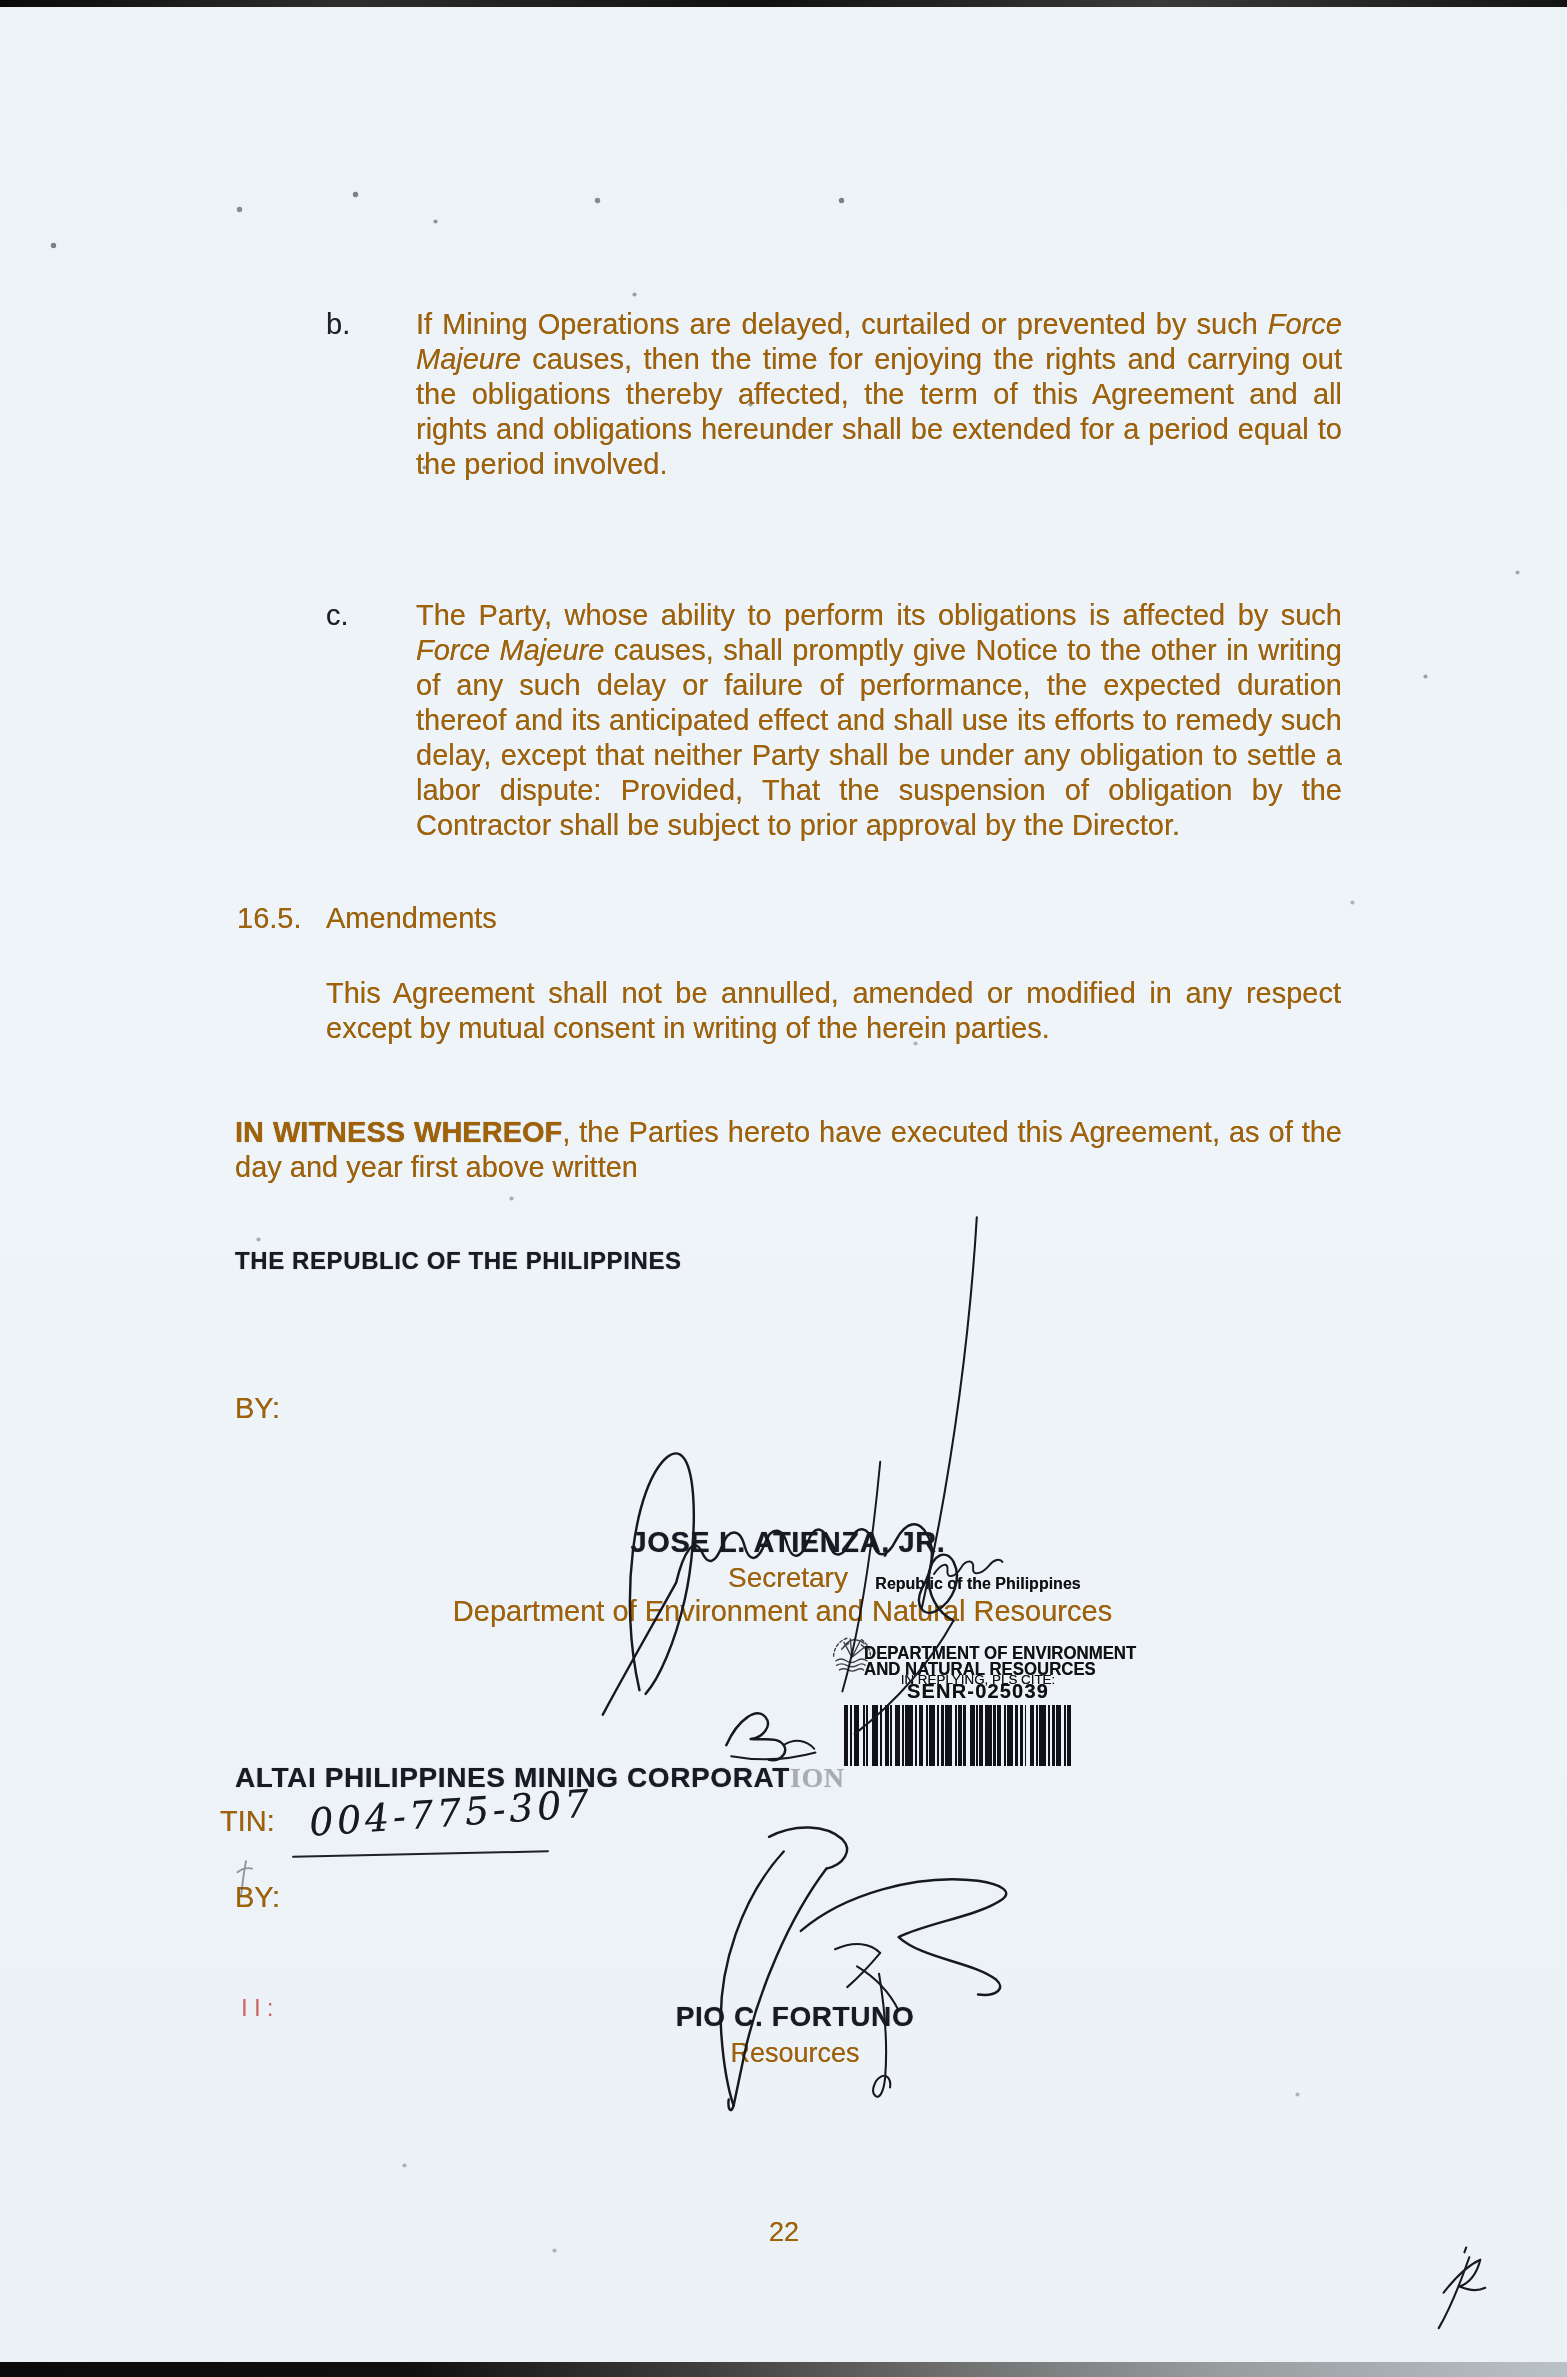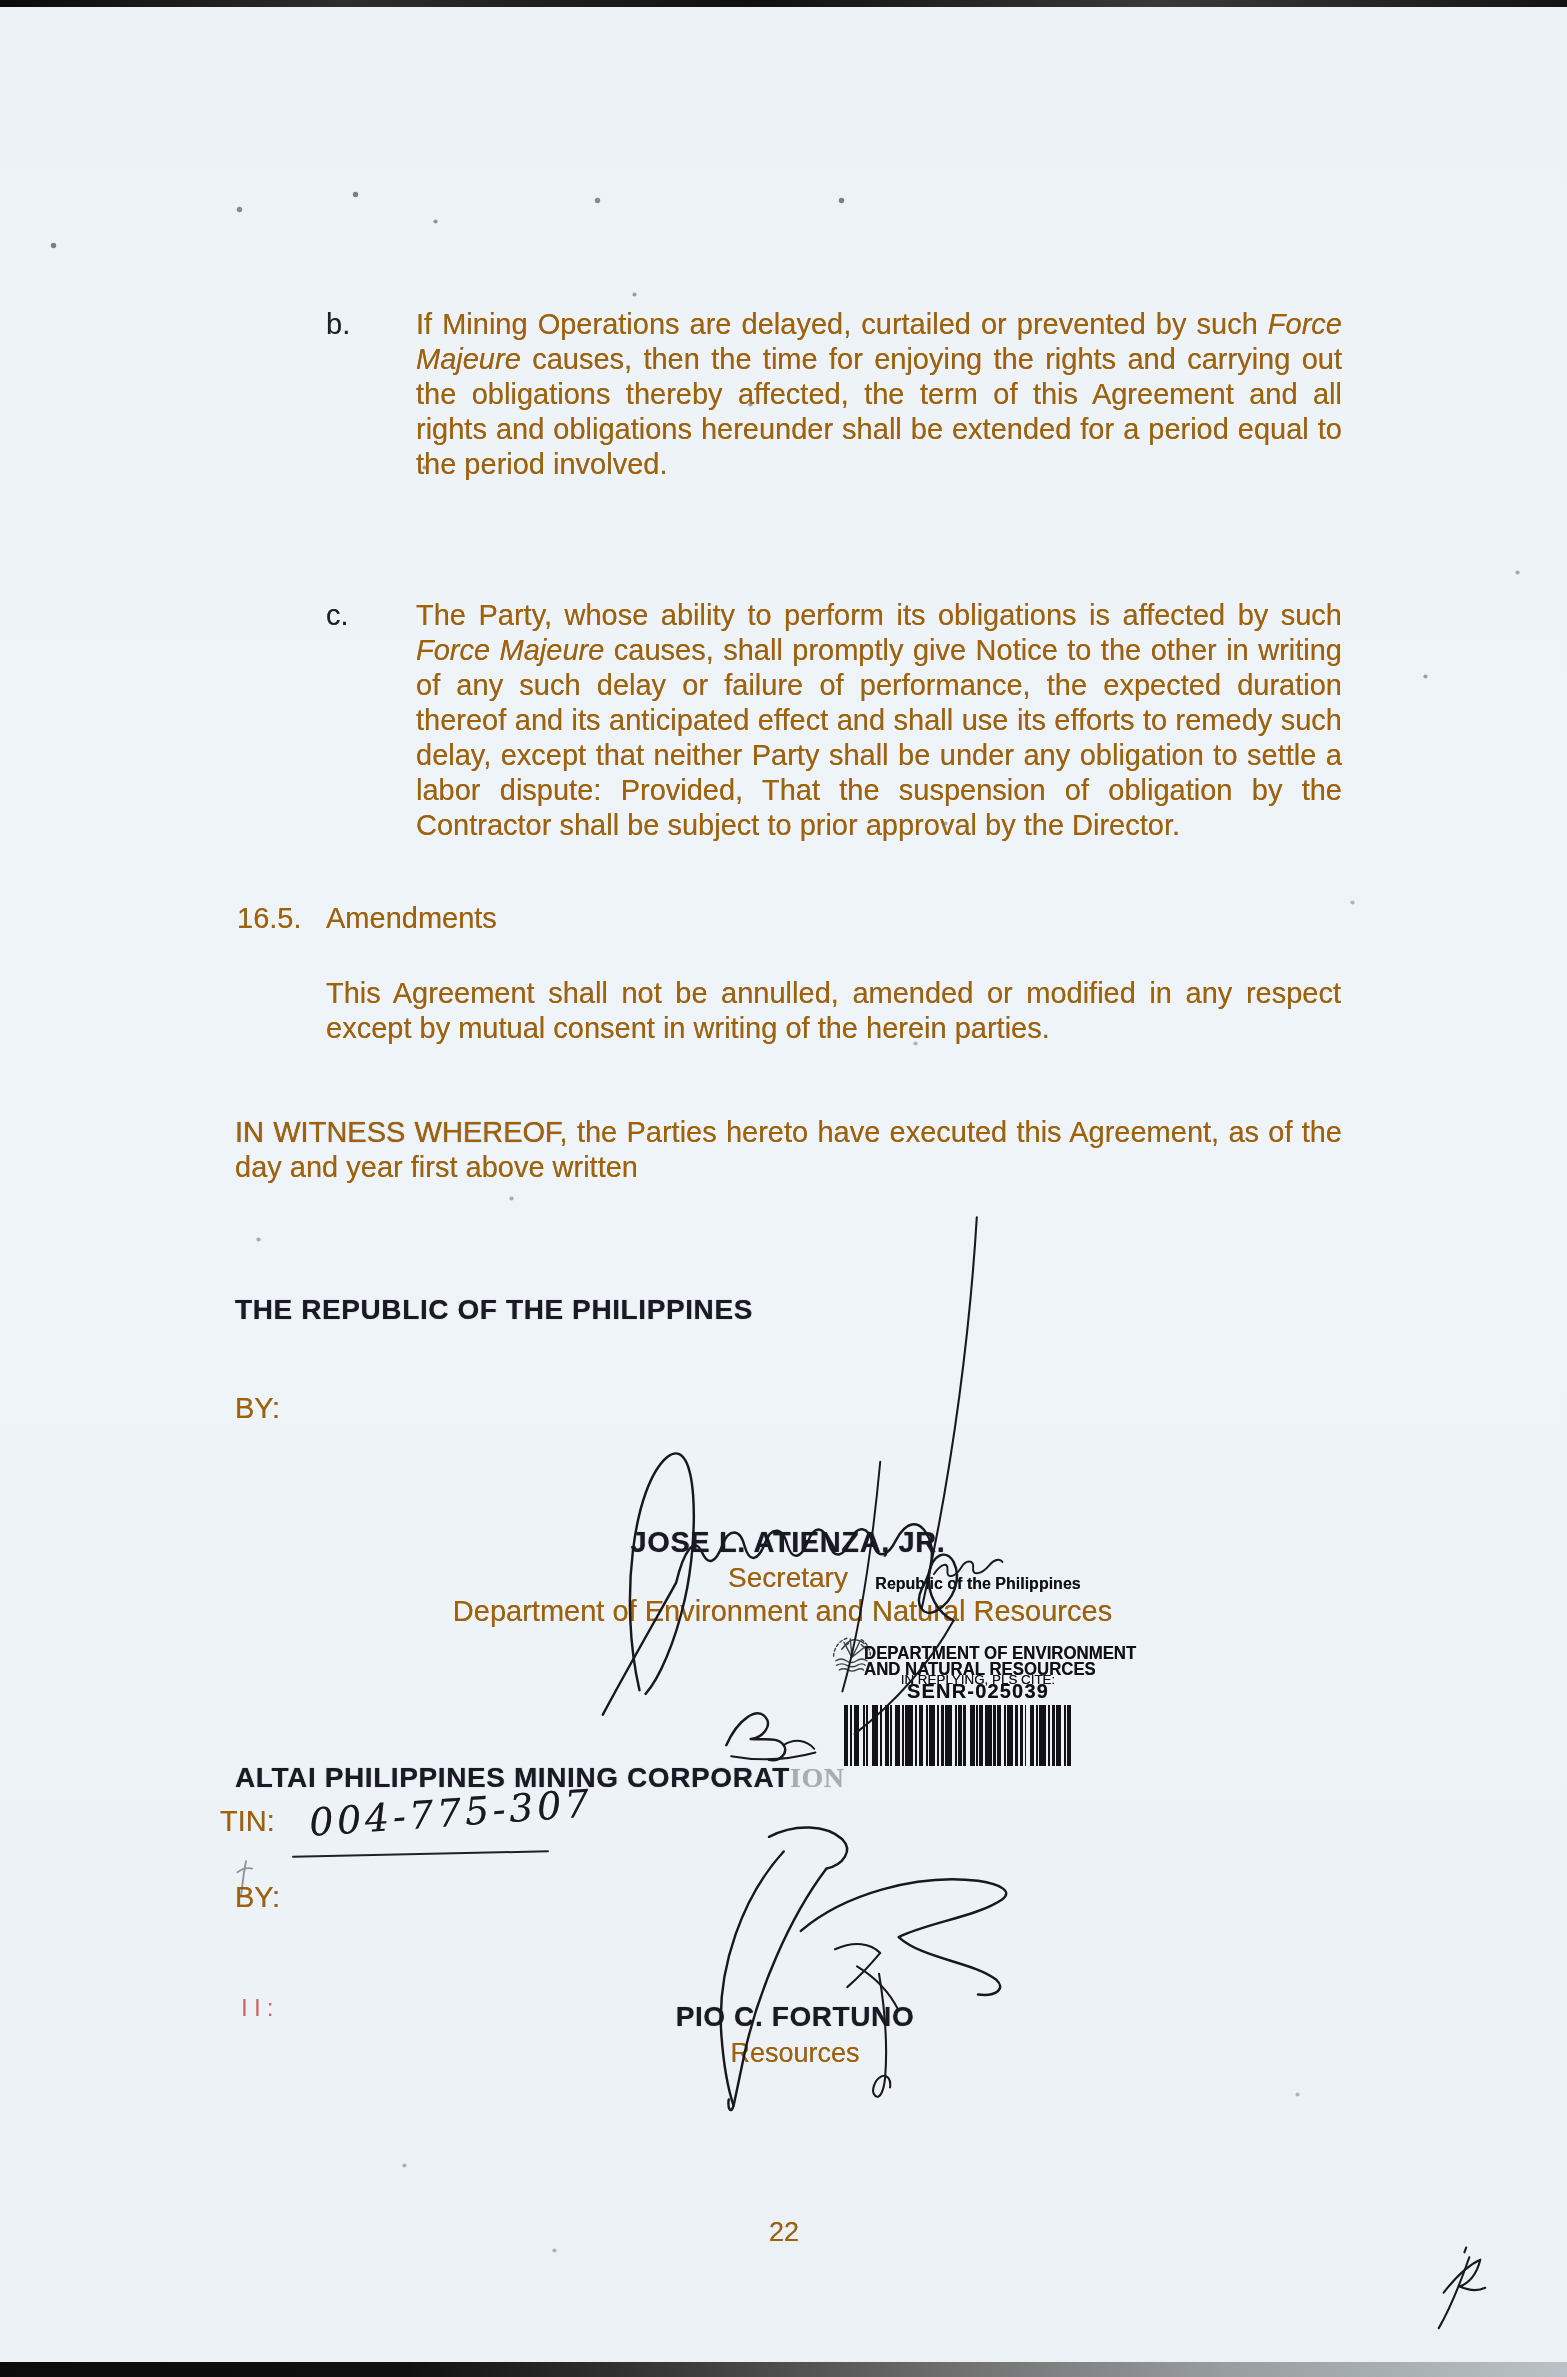--- a/index.html
+++ b/index.html
@@ -57,24 +57,24 @@
   <div class="abs clabel" style="left:326px;top:598px">c.</div>
   <div class="abs bodytext just" style="left:416px;top:598px;width:926px">
     <span>The Party, whose ability to perform its obligations is affected by such </span><em>Force Majeure</em><span> causes, shall promptly give Notice to the other in writing of any such delay or failure of performance, the expected duration thereof and its anticipated effect and shall use its efforts to remedy such delay, except that neither Party shall be under any obligation to settle a labor dispute: Provided, That the suspension of obligation by the Contractor shall be subject to prior approval by the Director.</span>
   </div>
 
   <div class="abs bodytext" style="left:237px;top:901px">16.5.</div>
   <div class="abs bodytext" style="left:326px;top:901px">Amendments</div>
   <div class="abs bodytext just" style="left:326px;top:976px;width:1015px">This Agreement shall not be annulled, amended or modified in any respect except by mutual consent in writing of the herein parties.</div>
 
   <div class="abs bodytext just" style="left:235px;top:1115px;width:1107px">
-    <span style="font-weight:400;text-shadow:0 0 0.9px rgba(20,20,40,.7)">IN WITNESS WHEREOF</span><span>, the Parties hereto have executed this Agreement, as of the day and year first above written</span>
-  </div>
-
-  <div class="abs bodytext hdr" style="left:235px;top:1292px;font-size:28px">THE REPUBLIC OF THE PHILIPPINES</div>
+    <span style="font-weight:700;text-shadow:0 0 0.9px rgba(20,20,40,.7)">IN WITNESS WHEREOF</span><span>, the Parties hereto have executed this Agreement, as of the day and year first above written</span>
+  </div>
+
+  <div class="abs bodytext hdr" style="left:235px;top:1243px;font-size:24px">THE REPUBLIC OF THE PHILIPPINES</div>
   <div class="abs bodytext" style="left:235px;top:1391px">BY:</div>
   <div class="abs bodytext hdr ctr" style="left:617px;top:1525px;width:342px;font-size:29px">JOSE L. ATIENZA, JR.</div>
   <div class="abs bodytext ctr" style="left:617px;top:1560px;width:342px;font-size:28px">Secretary</div>
   <div class="abs bodytext ctr" style="left:428px;top:1594px;width:709px">Department of Environment and Natural Resources</div>
 
   <div class="abs" style="left:829px;top:1632px;width:46px;height:46px">
     <svg width="46" height="46" viewBox="0 0 80 80">
       <g fill="none" stroke="#2e2e36" stroke-width="2.4" stroke-linecap="round" opacity="0.9">
         <path d="M12,50 q9,-6 18,0 t18,0 t18,0"></path>
         <path d="M13,58 q9,-5 18,0 t18,0 t14,0"></path>

